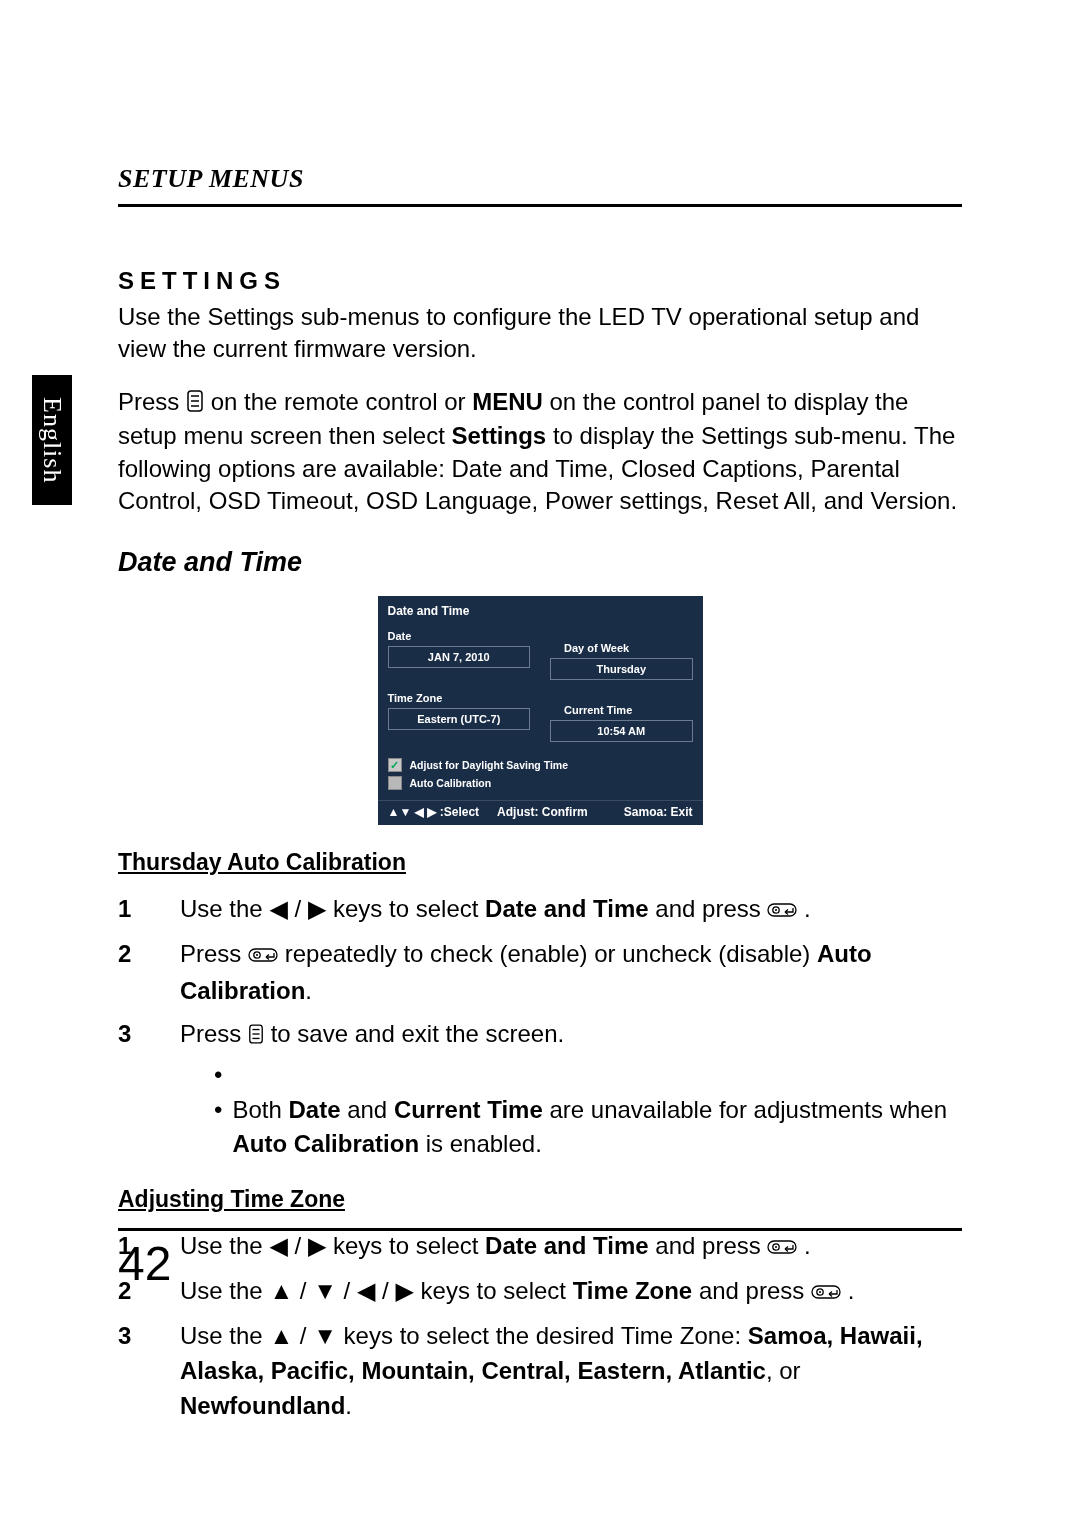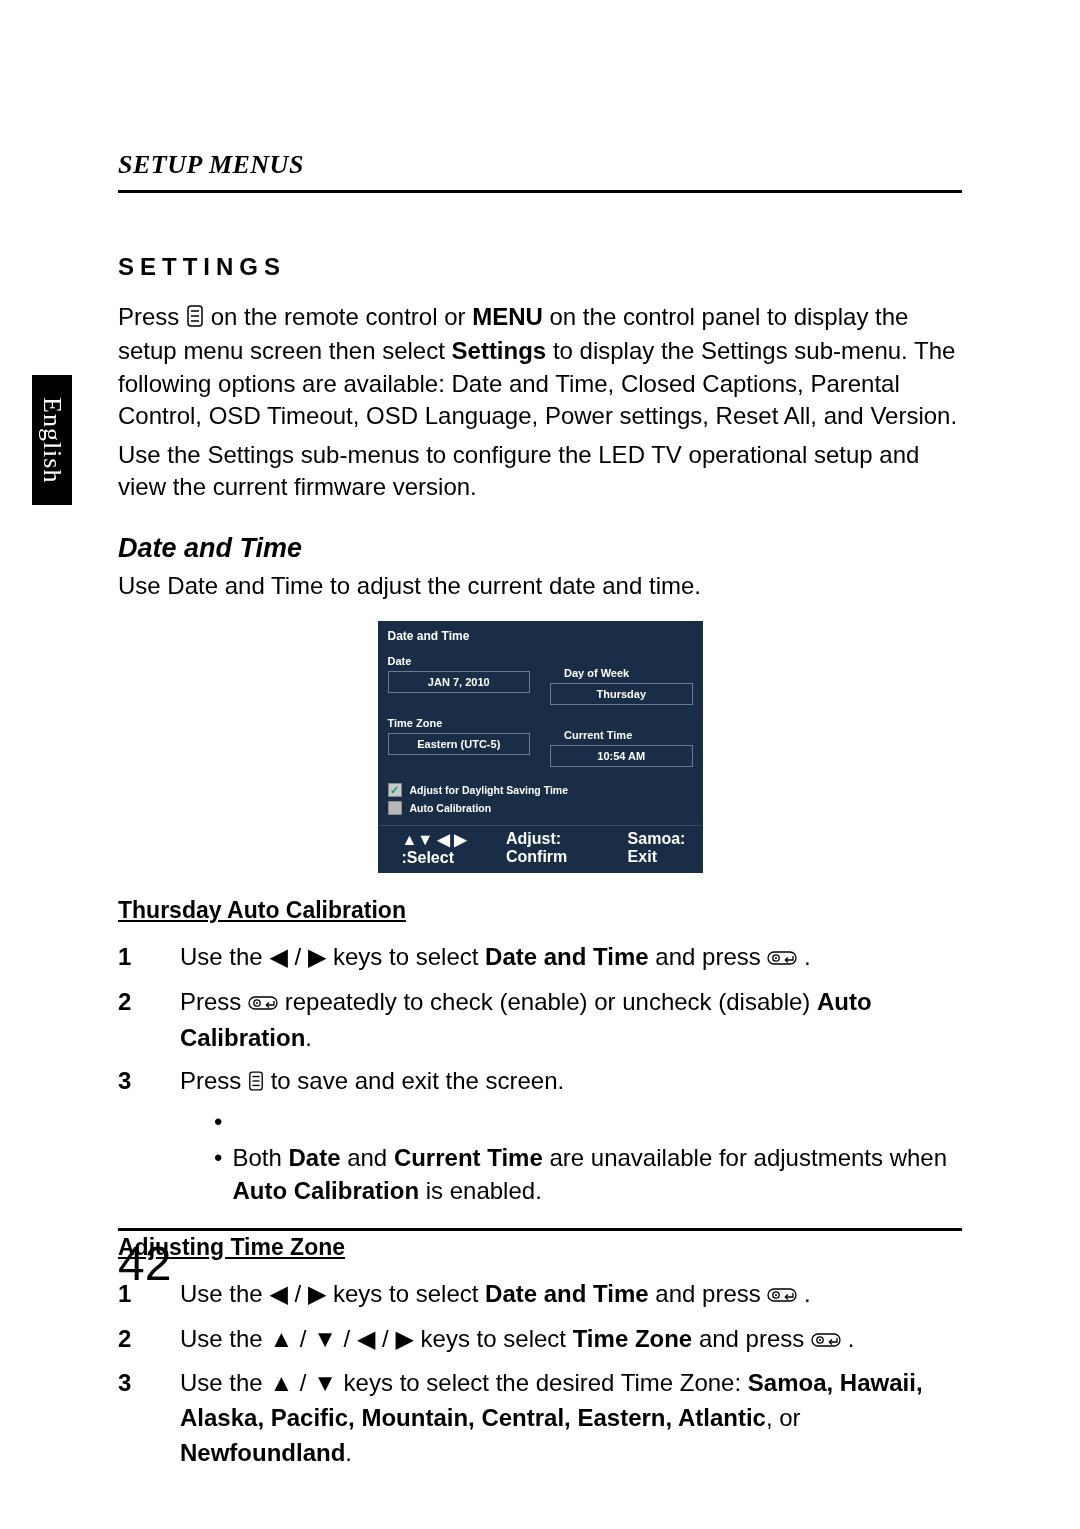--- a/index.html
+++ b/index.html
@@ -27,21 +27,21 @@
     font-size: 26px;
     font-family: "Times New Roman", serif;
     writing-mode: vertical-rl;
     text-align: center;
     line-height: 40px;
     letter-spacing: 1px;
   }
   .content {
     position: absolute;
     left: 118px;
-    top: 150px;
+    top: 164px;
     width: 844px;
   }
   .setup-menus {
     font-family: "Times New Roman", serif;
     font-style: italic;
     font-weight: bold;
     font-size: 26px;
     letter-spacing: 0.5px;
   }
   .rule {
@@ -102,22 +102,22 @@
   .osd-check-row { display:flex; align-items:center; gap:8px; font-size:10.5px; padding:2px 0;}
   .chkbox {
     width:12px; height:12px; background:#c8c8c8; border:1px solid #888;
     display:flex; align-items:center; justify-content:center;
     color:#0a5; font-size:11px; line-height:10px;
   }
   .chkbox.empty { color:transparent; background:#b8b8b8;}
   .osd-footer {
     border-top:1px solid #3a4a60;
     display:flex;
-    font-size:16px;
-    padding:4px 10px 6px 24px;
+    font-size:12px;
+    padding:4px 10px 6px 10px;
     gap:18px;
   }
   .osd-footer .spacer { flex:1; }
   .subsec {
     font-size: 23px;
     font-weight: bold;
     text-decoration: underline;
     margin-top: 24px;
   }
   .numlist {
@@ -161,59 +161,58 @@
 
 <div class="page">
 
   <div class="language-tab">English</div>
 
   <div class="content">
     <div class="setup-menus">SETUP MENUS</div>
     <hr class="rule">
 
     <div class="section-heading">SETTINGS</div>
+    <div class="body-text">Use the Settings sub-menus to configure the LED TV operational setup and view the current firmware version.</div>
+
     <div class="body-text para2">
       <span>Press </span>
       <span class="icon-menu-svg">
         <svg width="18" height="22" viewBox="0 0 18 22">
             <rect x="2" y="1" width="14" height="20" rx="3" fill="none" stroke="#000" stroke-width="1.5"></rect>
             <line x1="5" y1="6" x2="13" y2="6" stroke="#000" stroke-width="1.5"></line>
             <line x1="5" y1="11" x2="13" y2="11" stroke="#000" stroke-width="1.5"></line>
             <line x1="5" y1="16" x2="13" y2="16" stroke="#000" stroke-width="1.5"></line>
           </svg>
       </span>
       <span> on the remote control or </span>
       <b>MENU</b>
       <span> on the control panel to display the setup menu screen then select </span>
       <b>Settings</b>
       <span> to display the Settings sub-menu. The following options are available: Date and Time, Closed Captions, Parental Control, OSD Timeout, OSD Language, Power settings, Reset All, and Version.</span>
     </div>
 
-    <div class="body-text">Use the Settings sub-menus to configure the LED TV operational setup and view the current firmware version.</div>
-
     <div class="subheading">Date and Time</div>
-    <div class="body-text">Use Date and Time to adjust the current date and time.</div>
 
     <div class="osd">
       <div class="osd-title">Date and Time</div>
       <div class="osd-body">
         <div class="osd-row">
           <div class="osd-col">
             <div class="osd-label">Date</div>
             <div class="osd-field">JAN 7, 2010</div>
           </div>
           <div class="osd-col right">
             <div class="osd-label">Day of Week</div>
             <div class="osd-field">Thursday</div>
           </div>
         </div>
         <div class="osd-row" style="margin-top:12px;">
           <div class="osd-col">
             <div class="osd-label">Time Zone</div>
-            <div class="osd-field">Eastern (UTC-5)</div>
+            <div class="osd-field">Eastern (UTC-7)</div>
           </div>
           <div class="osd-col right">
             <div class="osd-label">Current Time</div>
             <div class="osd-field">10:54 AM</div>
           </div>
         </div>
         <div class="osd-checks">
           <div class="osd-check-row">
             <span class="chkbox">✓</span>
             <span>Adjust for Daylight Saving Time</span>

